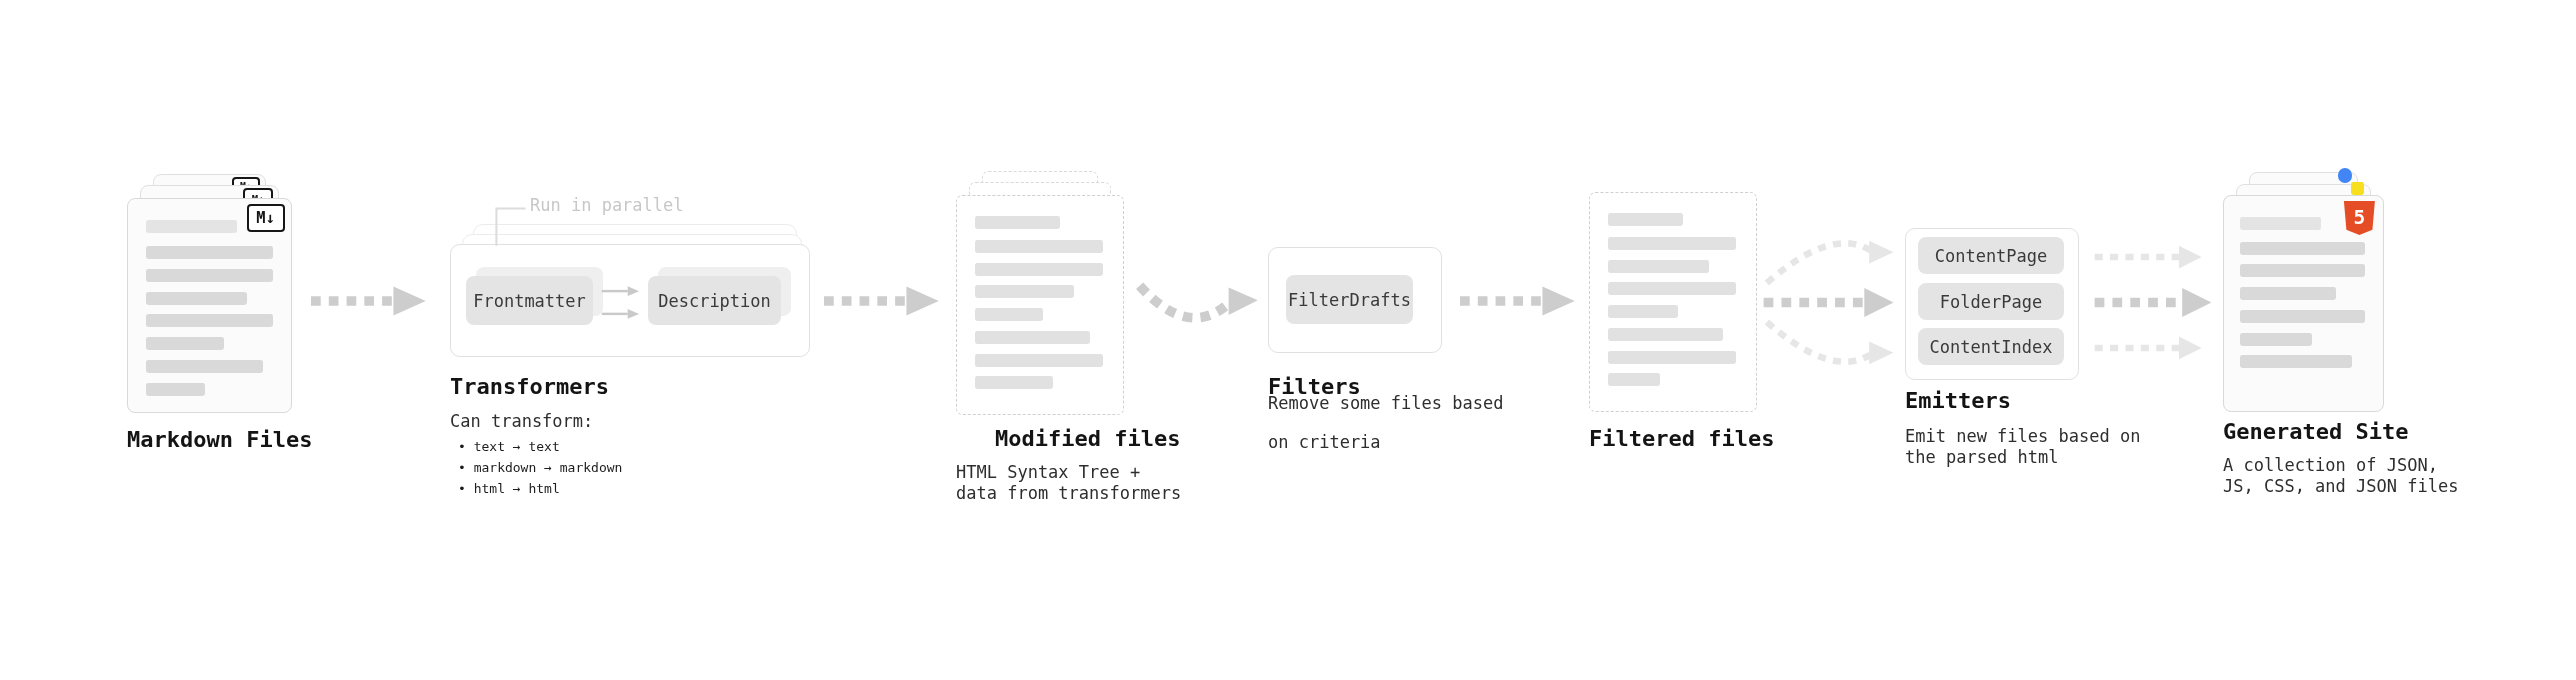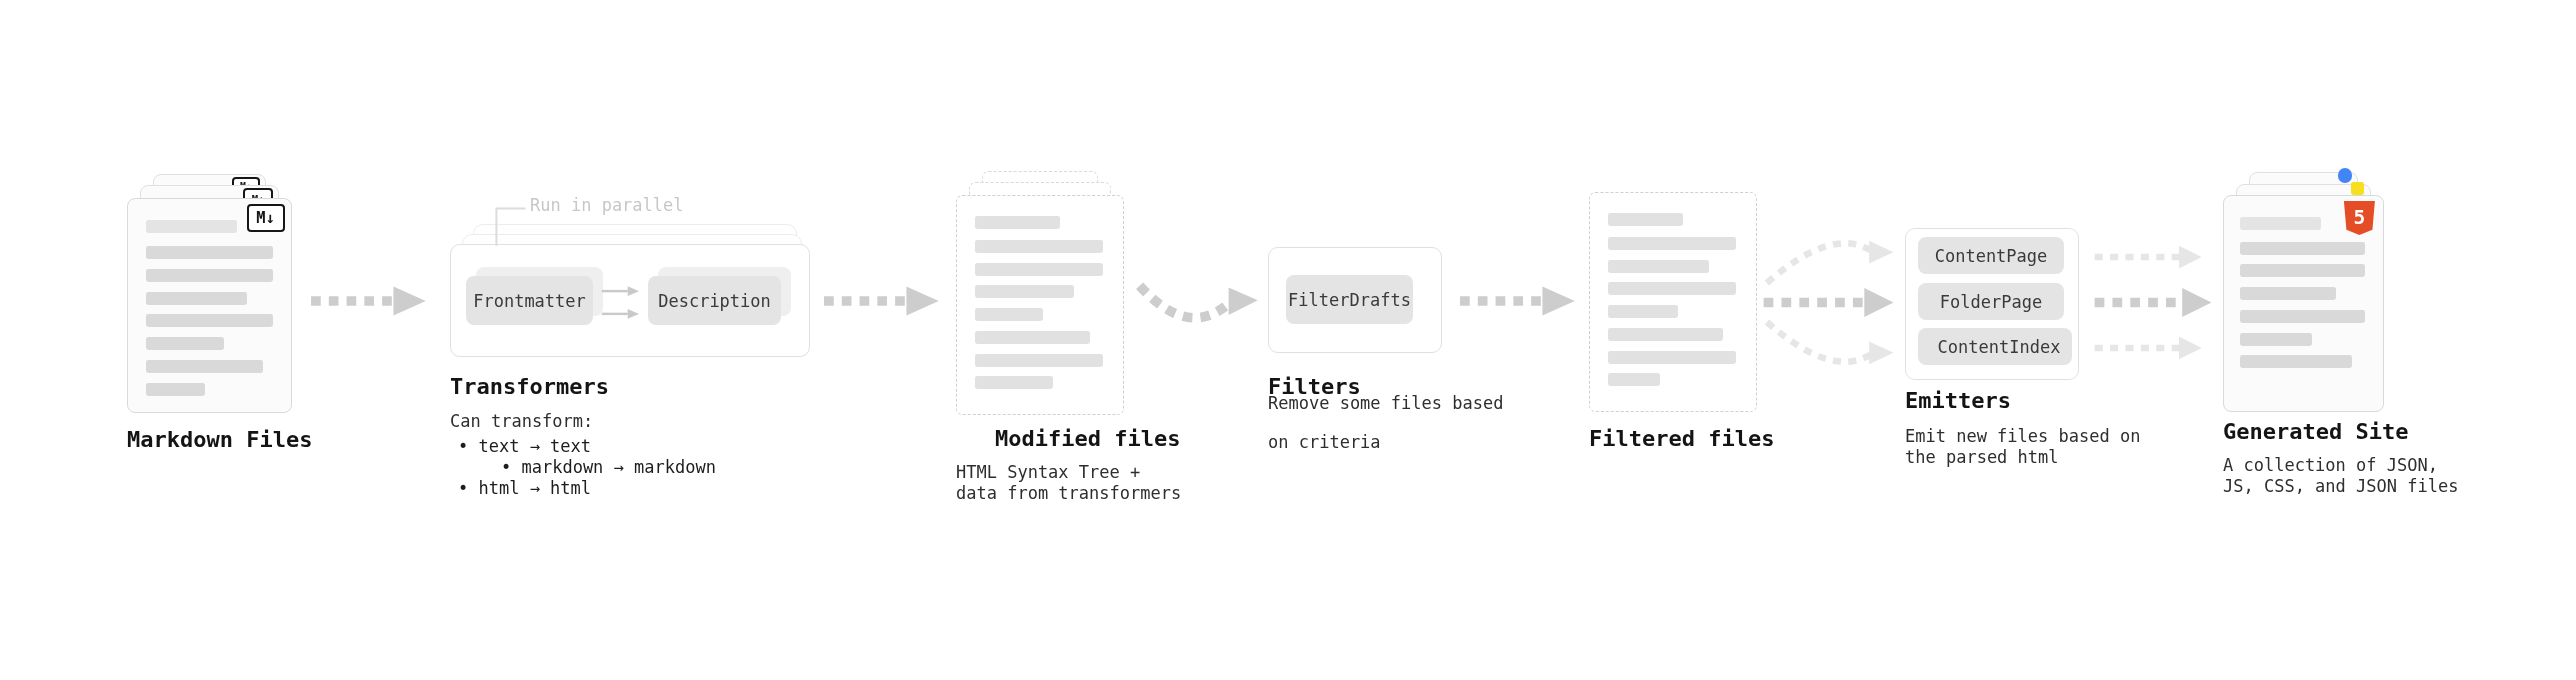--- a/index.html
+++ b/index.html
@@ -17,21 +17,21 @@
   .bar.pale{background:#e1e1e1;}
   .md-badge{position:absolute;background:#ffffff;border:2.4px solid #161616;border-radius:4.1px;
     font-weight:bold;color:#161616;display:flex;align-items:center;justify-content:center;}
   .panel{position:absolute;background:#ffffff;border:1.6px solid #e0e0e0;border-radius:9.8px;}
   .panel-ghost{position:absolute;background:#ffffff;border:1.6px solid #ececec;border-radius:9.8px;}
   .btn{position:absolute;background:#e4e4e4;border-radius:8.1px;color:#3a3a3a;font-size:17px;
     display:flex;align-items:center;justify-content:center;white-space:nowrap;}
   .btn-ghost{position:absolute;background:#efefef;border-radius:8.1px;}
   .node-label{position:absolute;font-size:22px;font-weight:600;color:#141414;white-space:nowrap;}
   .caption{position:absolute;font-size:17px;color:#2e2e2e;white-space:nowrap;}
-  .bullets{position:absolute;font-size:17px;color:#1d1d1d;line-height:21px;white-space:nowrap;}
+  .bullets{position:absolute;font-size:13px;color:#1d1d1d;line-height:21px;white-space:nowrap;}
   .annotation{position:absolute;font-size:17px;color:#c7c7c7;white-space:nowrap;}
   svg.arrow{position:absolute;overflow:visible;}
   .badge-circle{position:absolute;width:14.6px;height:14.6px;border-radius:50%;background:#4285f4;}
   .badge-square{position:absolute;width:13px;height:13px;border-radius:2.4px;background:#f7df1e;}
   .html5-shield{position:absolute;background:#e44d26;color:#ffffff;font-weight:bold;font-size:19.5px;
     display:flex;align-items:center;justify-content:center;
     clip-path:polygon(0 0,100% 0,92% 85%,50% 100%,8% 85%);}
 </style>
 </head>
 <body>
@@ -80,21 +80,21 @@
   <div class="btn" style="left:648px;top:276px;width:133px;height:49px;">Description</div>
 
   <svg class="arrow" style="left:488px;top:202px;" width="46" height="47" viewBox="0 0 56 58">
     <polyline points="46,8 10,8 10,54" fill="none" stroke="#dcdcdc" stroke-width="2.5"></polyline>
   </svg>
   <div class="annotation" style="left:530px;top:195px;">Run in parallel</div>
 
   <div class="node-label" style="left:450px;top:374px;">Transformers</div>
   <div class="caption" style="left:450px;top:411px;">Can transform:</div>
   <div class="bullets" style="left:458px;top:436px;">• text → text</div>
-  <div class="bullets" style="left:458px;top:457px;margin-left:43px;">• markdown → markdown</div>
+  <div class="bullets" style="left:458px;top:457px;">• markdown → markdown</div>
   <div class="bullets" style="left:458px;top:478px;">• html → html</div>
 
   <svg class="arrow" style="left:822px;top:280px;" width="122" height="42" viewBox="0 0 150 52">
     <line x1="2" y1="26" x2="104" y2="26" stroke="#cdcdcd" stroke-width="12" stroke-dasharray="12 10"></line>
     <polygon points="104,8 104,44 144,26" fill="#cdcdcd"></polygon>
   </svg>
 
   <div class="doc-back dashed" style="left:982px;top:171px;width:114px;height:29px;"></div>
   <div class="doc-back dashed" style="left:969px;top:182px;width:140px;height:32.5px;"></div>
   <div class="doc dashed" style="left:956px;top:195px;width:166px;height:218px;">
@@ -144,21 +144,21 @@
     <polygon points="132,34 132,62 162,48" fill="#e6e6e6"></polygon>
     <line x1="2" y1="110" x2="126" y2="110" stroke="#cdcdcd" stroke-width="12" stroke-dasharray="12 10"></line>
     <polygon points="126,92 126,128 162,110" fill="#cdcdcd"></polygon>
     <path d="M 6,134 Q 86,204 134,174" fill="none" stroke="#e6e6e6" stroke-width="8" stroke-dasharray="10 9"></path>
     <polygon points="132,158 132,186 162,172" fill="#e6e6e6"></polygon>
   </svg>
 
   <div class="panel" style="left:1905px;top:228px;width:172px;height:150px;"></div>
   <div class="btn" style="left:1918px;top:237px;width:146px;height:37px;">ContentPage</div>
   <div class="btn" style="left:1918px;top:283px;width:146px;height:37px;">FolderPage</div>
-  <div class="btn" style="left:1918px;top:328px;width:146px;height:37px;padding-left:8px;">ContentIndex</div>
+  <div class="btn" style="left:1918px;top:328px;width:146px;height:37px;">ContentIndex</div>
   <div class="node-label" style="left:1905px;top:388px;">Emitters</div>
   <div class="caption" style="left:1905px;top:426px;">Emit new files based on</div>
   <div class="caption" style="left:1905px;top:447px;">the parsed html</div>
 
   <svg class="arrow" style="left:2093px;top:213px;" width="133" height="179" viewBox="0 0 164 220">
     <line x1="2" y1="54" x2="106" y2="54" stroke="#e6e6e6" stroke-width="8" stroke-dasharray="10 9"></line>
     <polygon points="106,40 106,68 134,54" fill="#e6e6e6"></polygon>
     <line x1="2" y1="110" x2="110" y2="110" stroke="#cdcdcd" stroke-width="12" stroke-dasharray="12 10"></line>
     <polygon points="110,92 110,128 146,110" fill="#cdcdcd"></polygon>
     <line x1="2" y1="166" x2="106" y2="166" stroke="#e6e6e6" stroke-width="8" stroke-dasharray="10 9"></line>

